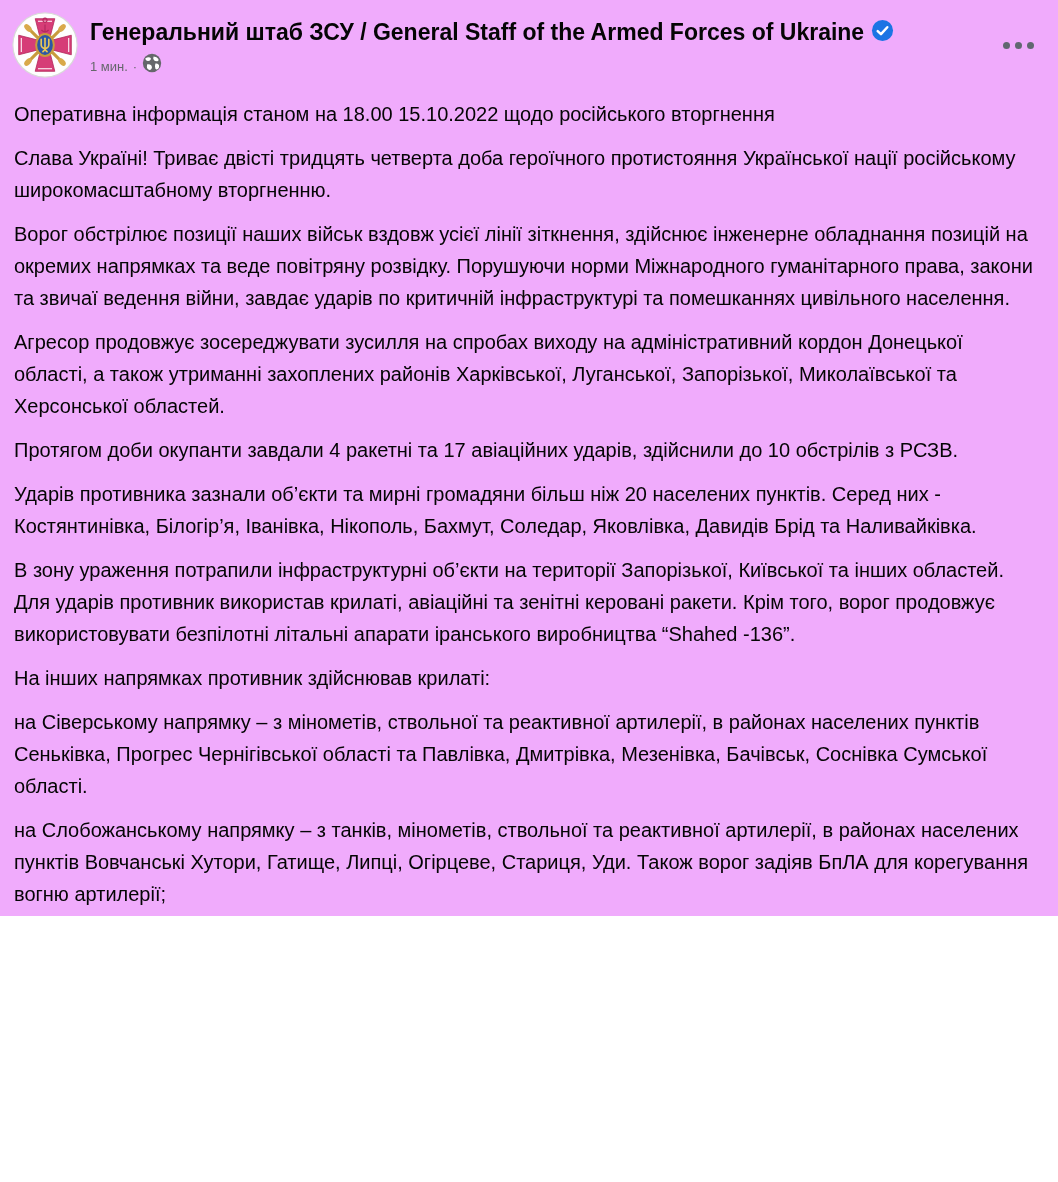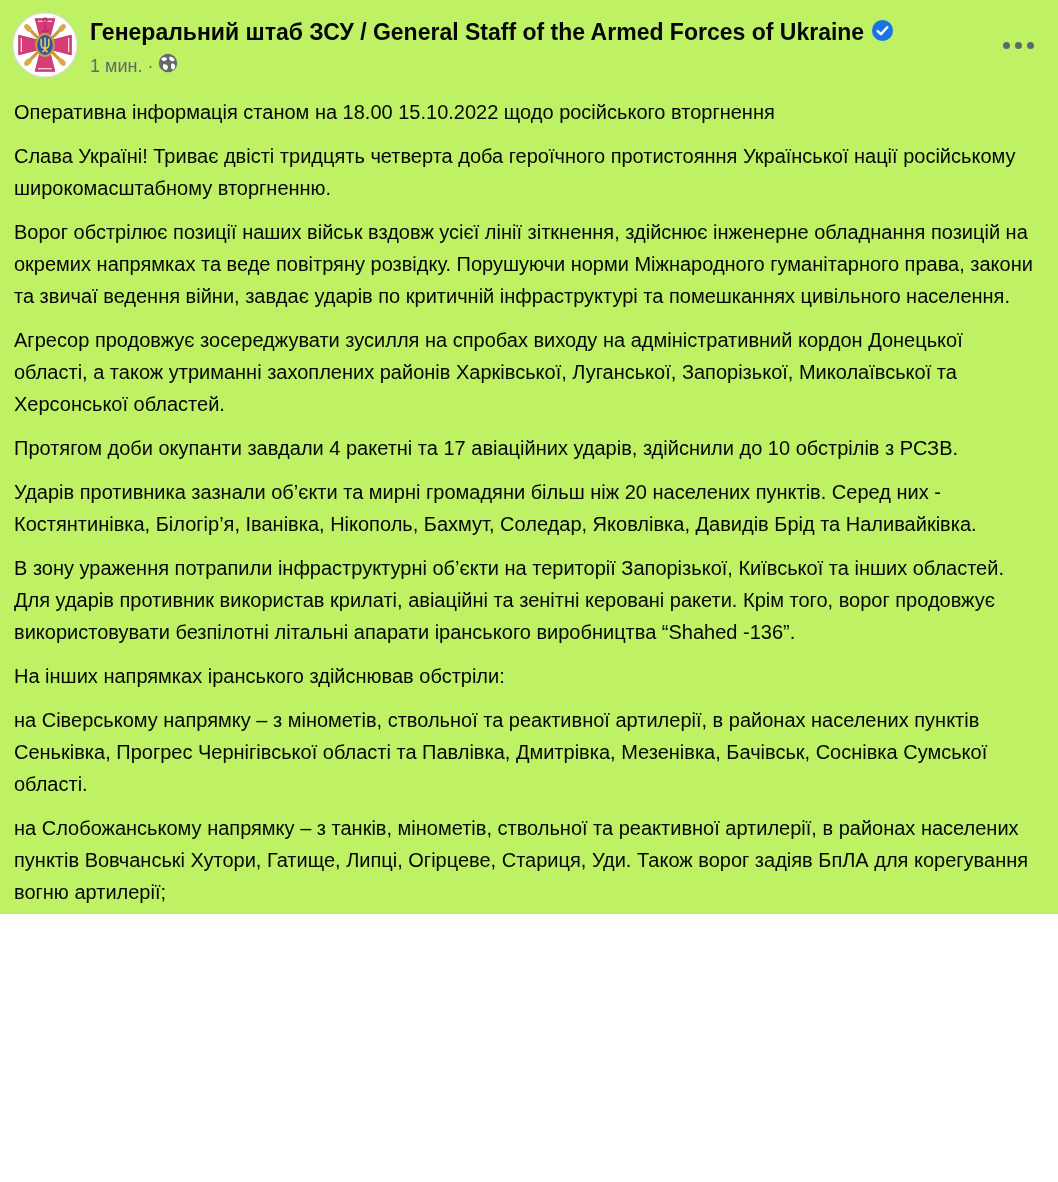--- a/index.html
+++ b/index.html
@@ -8,21 +8,21 @@
     background: #ffffff;
   }
   body {
     width: 1058px;
     font-family: "Liberation Sans", "DejaVu Sans", sans-serif;
     color: #050505;
     -webkit-font-smoothing: antialiased;
   }
   .post {
     width: 1058px;
-    background: #bef264;
+    background: #f0abfc;
     overflow: hidden;
   }
   
   .post-header {
     display: flex;
     align-items: flex-start;
     padding: 12px 20px 0 12px;
   }
   .avatar-wrap {
     width: 66px;
@@ -53,21 +53,21 @@
   }
   .verified {
     margin-left: 7px;
     flex: 0 0 auto;
     display: inline-block;
   }
   .meta-row {
     display: flex;
     align-items: center;
     margin-top: 5px;
-    font-size: 18px;
+    font-size: 13px;
     line-height: 24px;
     color: #65676b;
   }
   .meta-row .timestamp { cursor: pointer; }
   .meta-sep {
     margin: 0 5px;
   }
   .globe {
     display: inline-block;
     margin-top: 1px;
@@ -198,18 +198,18 @@
   </header>
 
   <article class="post-body">
       <p>Оперативна інформація станом на 18.00 15.10.2022 щодо російського вторгнення</p>
       <p>Слава Україні! Триває двісті тридцять четверта доба героїчного протистояння Української нації російському широкомасштабному вторгненню.</p>
       <p>Ворог обстрілює позиції наших військ вздовж усієї лінії зіткнення, здійснює інженерне обладнання позицій на окремих напрямках та веде повітряну розвідку. Порушуючи норми Міжнародного гуманітарного права, закони та звичаї ведення війни, завдає ударів по критичній інфраструктурі та помешканнях цивільного населення.</p>
       <p>Агресор продовжує зосереджувати зусилля на спробах виходу на адміністративний кордон Донецької області, а також утриманні захоплених районів Харківської, Луганської, Запорізької, Миколаївської та Херсонської областей.</p>
       <p>Протягом доби окупанти завдали 4 ракетні та 17 авіаційних ударів, здійснили до 10 обстрілів з РСЗВ.</p>
       <p>Ударів противника зазнали об’єкти та мирні громадяни більш ніж 20 населених пунктів. Серед них - Костянтинівка, Білогір’я, Іванівка, Нікополь, Бахмут, Соледар, Яковлівка, Давидів Брід та Наливайківка.</p>
       <p>В зону ураження потрапили інфраструктурні об’єкти на території Запорізької, Київської та інших областей. Для ударів противник використав крилаті, авіаційні та зенітні керовані ракети. Крім того, ворог продовжує використовувати безпілотні літальні апарати іранського виробництва “Shahed -136”.</p>
-      <p>На інших напрямках іранського здійснював обстріли:</p>
+      <p>На інших напрямках противник здійснював крилаті:</p>
       <p>на Сіверському напрямку – з мінометів, ствольної та реактивної артилерії, в районах населених пунктів Сеньківка, Прогрес Чернігівської області та Павлівка, Дмитрівка, Мезенівка, Бачівськ, Соснівка Сумської області.</p>
       <p>на Слобожанському напрямку – з танків, мінометів, ствольної та реактивної артилерії, в районах населених пунктів Вовчанські Хутори, Гатище, Липці, Огірцеве, Стариця, Уди. Також ворог задіяв БпЛА для корегування вогню артилерії;</p>
     </article>
 
 </div>
 
 </body></html>

